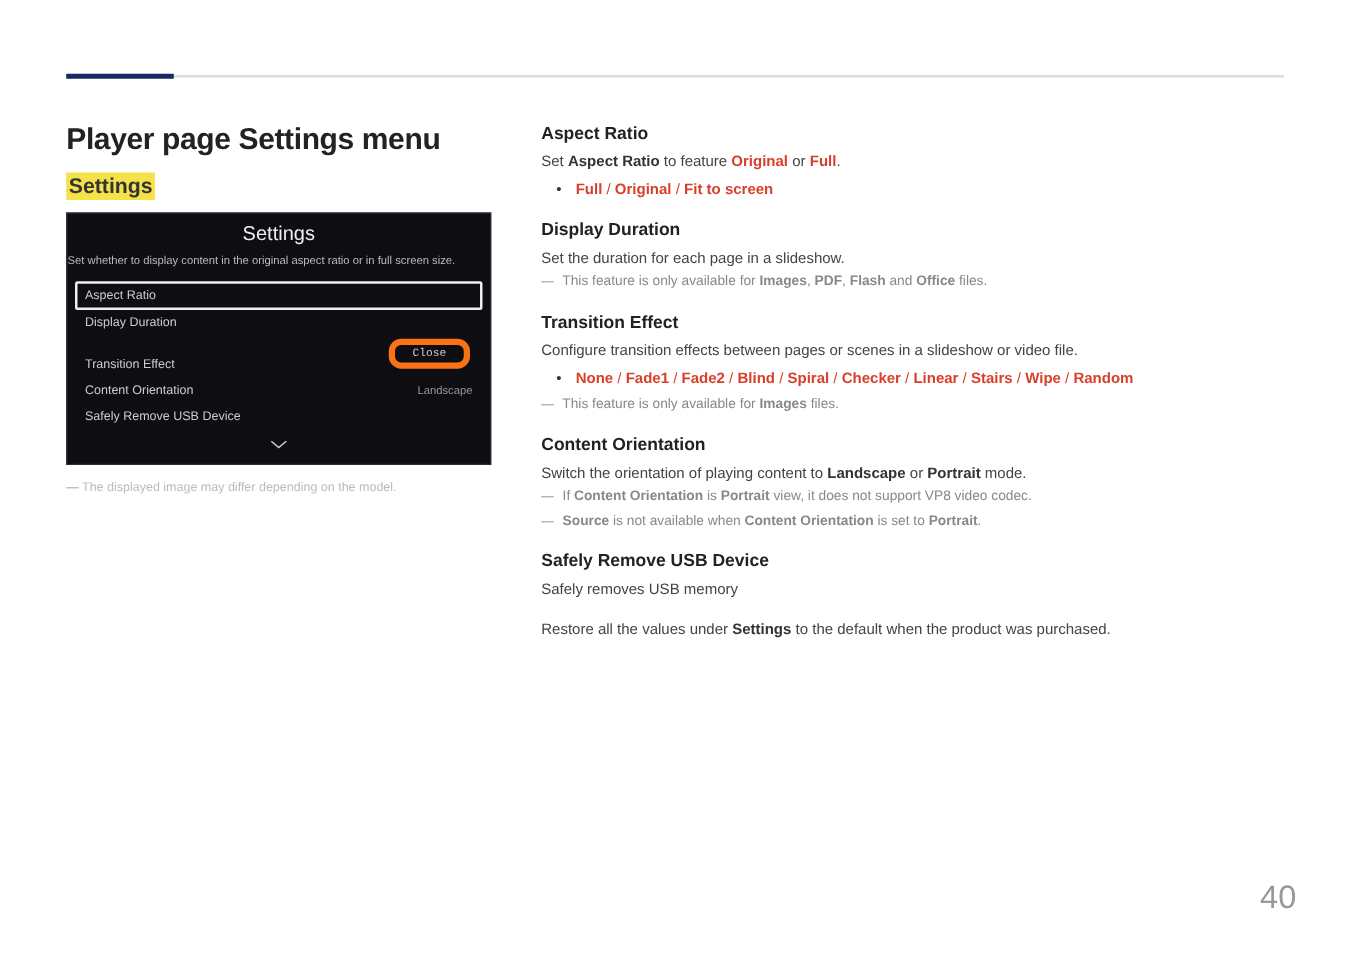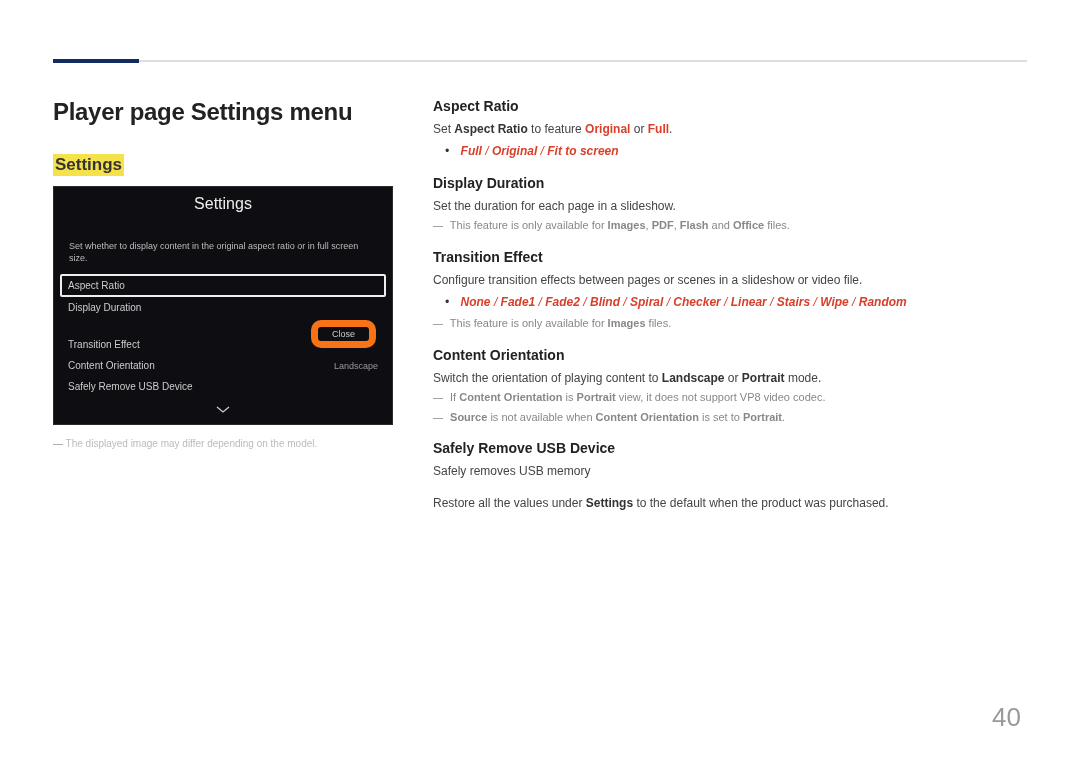--- a/index.html
+++ b/index.html
@@ -3,49 +3,49 @@
 <meta charset="utf-8">
 <style>
   * { box-sizing: border-box; margin: 0; padding: 0; }
   html, body { width: 1080px; height: 763px; background: #fff; font-family: "Segoe UI", Arial, sans-serif; color: #333; }
   .page { position: relative; width: 1080px; height: 763px; padding: 0 53px; }
   .topbar { position: absolute; top: 60px; left: 53px; right: 53px; height: 2px; background: #ddd; }
   .topbar .accent { position: absolute; left: 0; top: -1px; width: 86px; height: 4px; background: #142a63; }
   .content { display: flex; padding-top: 98px; }
   .leftcol { width: 380px; padding-right: 30px; }
   .rightcol { flex: 1; }
-  h1.title { font-size: 24px; font-weight: 600; color: #222; margin-bottom: 28px; letter-spacing: -0.3px; }
+  h1.title { font-size: 24px; font-weight: 600; color: #222; margin-bottom: 12px; letter-spacing: -0.3px; }
   .hl { display: inline-block; background: #f5e14a; color: #333; font-weight: 600; font-size: 17px; padding: 1px 2px; margin-bottom: 10px; }
   .panel { width: 340px; background: #0e0e12; border: 1px solid #2a2a2f; color: #ccc; font-size: 10px; }
   .panel-title { text-align: center; font-size: 16px; color: #eee; padding: 8px 0 6px; font-weight: 400; }
-  .panel-desc { padding: 0 15px 8px; font-size: 9px; color: #bbb; line-height: 1.3; margin-top: 22px; }
+  .panel-desc { padding: 0 0 8px; font-size: 9px; color: #bbb; line-height: 1.3; }
   .panel-list { padding: 2px 6px 4px; }
   .panel-row { display: flex; justify-content: space-between; align-items: center; padding: 5px 8px; font-size: 10px; color: #ccc; }
   .panel-row.sel { border: 2px solid #eee; border-radius: 2px; padding: 4px 6px; }
   .panel-row .val { color: #999; font-size: 9px; }
-  .close-btn { display: inline-block; border: 7px solid #f97316; color: #ccc; font-size: 9px; padding: 2px 14px; border-radius: 10px; }
+  .close-btn { display: inline-block; border: 5px solid #f97316; color: #ccc; font-size: 9px; padding: 2px 14px; border-radius: 10px; font-family: Liberation Mono, monospace; }
   .close-wrap { text-align: right; padding: 2px 10px 4px; }
   .panel-arrow { text-align: center; padding: 4px 0 8px; color: #ccc; }
   .caption { font-size: 10px; color: #999; margin-top: 12px; line-height: 1.3; }
   .caption-sub { font-size: 10px; color: #bbb; }
 
   .sec { margin-bottom: 14px; }
   .sec h3 { font-size: 14px; font-weight: 700; color: #222; margin-bottom: 6px; }
   .sec p { font-size: 12px; color: #444; line-height: 1.5; }
   .sec ul { list-style: none; margin: 3px 0; }
   .sec ul li::before { content: "•"; color: #333; margin: 0 8px 0 12px; font-size: 12px; position: relative; top: 0px; }
-  .sec ul li { font-size: 12px; line-height: 1.7; font-style: italic; }
+  .sec ul li { font-size: 12px; line-height: 1.7; }
   .note { font-size: 11px; color: #888; line-height: 1.6; margin-top: 2px; }
   .note::before { content: "―"; color: #888; margin-right: 4px; font-size: 10px; }
   .b { font-weight: 700; color: #333; }
   .red { color: #d8402b; font-weight: 700; margin-top: 12px; }
   .redn { color: #d8402b; font-weight: 400; }
   .grayb { color: #888; font-weight: 700; }
 
-  .pagenum { position: absolute; right: 59px; bottom: 30px; font-size: 26px; color: #999; font-weight: 300; }
+  .pagenum { position: absolute; right: 43px; bottom: 30px; font-size: 26px; color: #999; font-weight: 300; }
 </style>
 </head>
 <body>
 
 <div class="page">
   <div class="topbar">
       <div class="accent"></div>
     </div>
 
   <div class="content">

